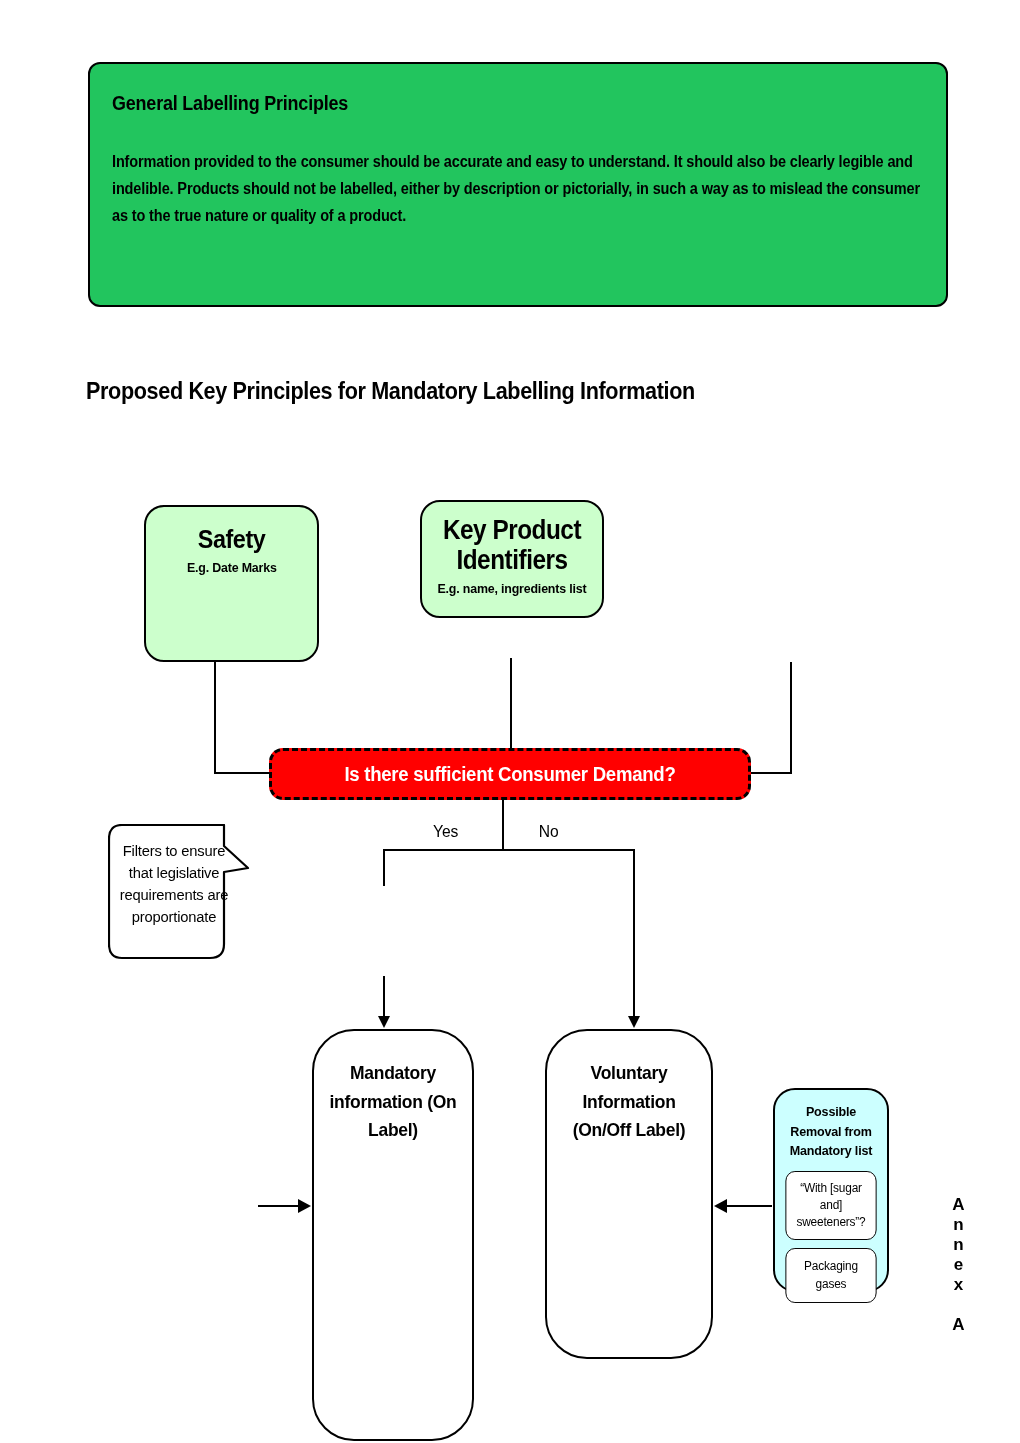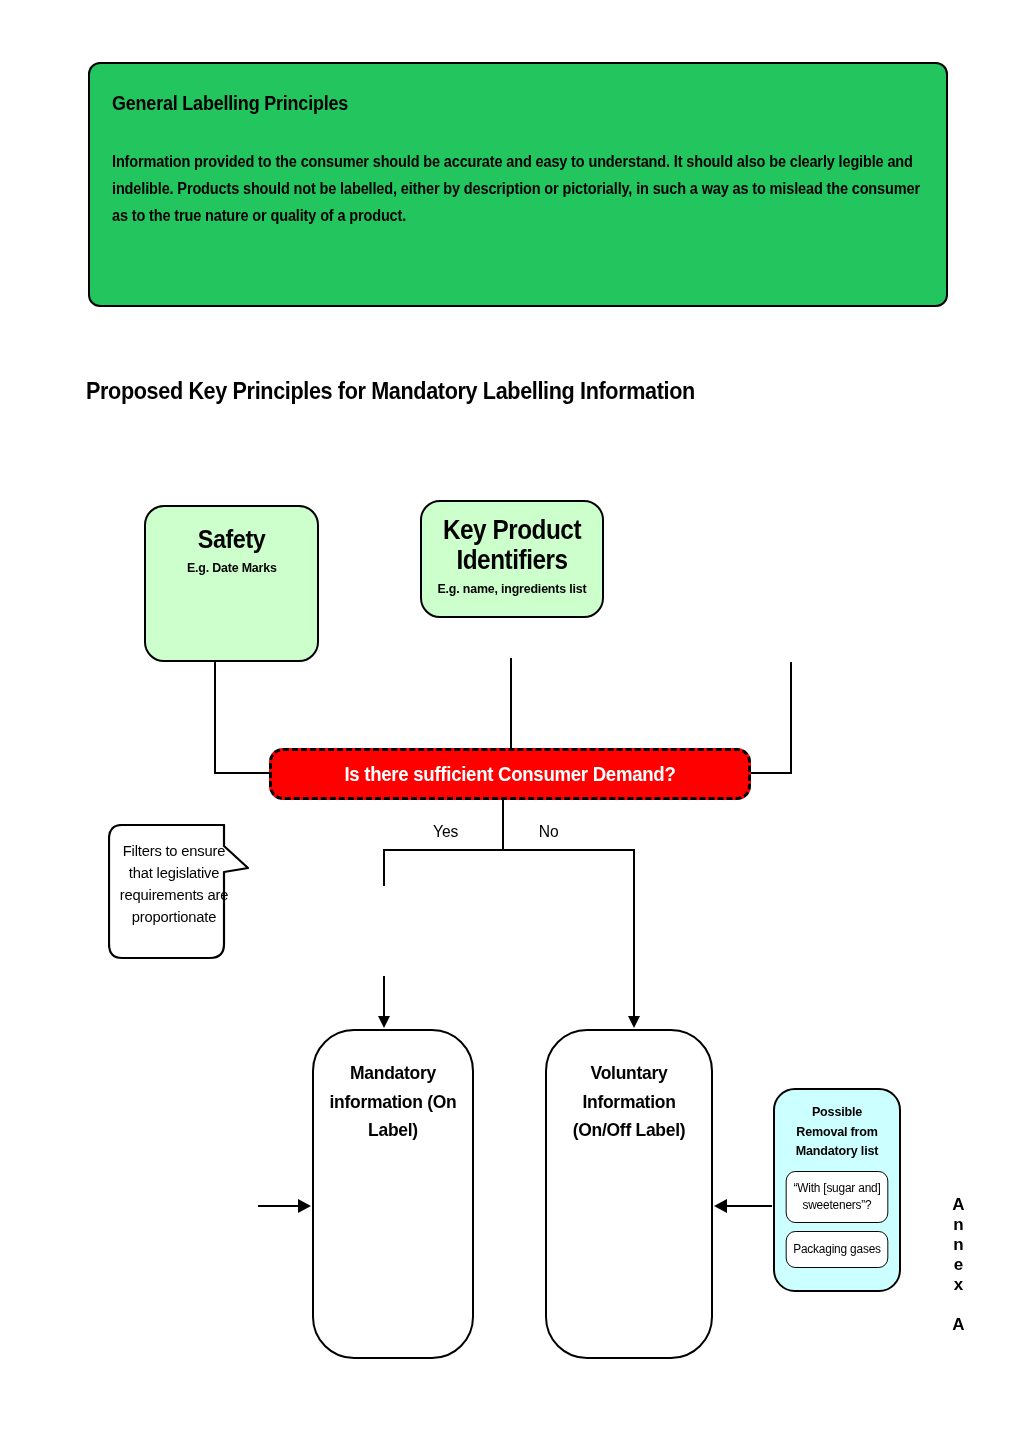--- a/index.html
+++ b/index.html
@@ -184,21 +184,21 @@
   }
   .wb-list li::before {
     content: "\2022";
     position: absolute;
     left: -22px;
     top: -1px;
     font-size: 16px;
   }
   .wb-list li.no-bullet::before { content: ""; }
   .etc-big { font-size: 23px; }
-  #box-mandatory { left: 312px; top: 1029px; width: 162px; height: 330px; }
+  #box-mandatory { left: 312px; top: 1029px; width: 162px; height: 412px; }
   #box-voluntary { left: 545px; top: 1029px; width: 168px; height: 330px; }
 
   
   .cyan-box {
     background: #ccffff;
     border: 2px solid #000000;
     border-radius: 22px;
     padding: 12px 8px 0 8px;
   }
   .cb-title {
@@ -215,21 +215,21 @@
     border-radius: 10px;
     text-align: center;
     font-size: 12.5px;
     line-height: 1.38;
     letter-spacing: -0.2px;
     padding: 8px 4px;
     transform: scaleX(0.95);
   }
   #box-additional { left: 124px; top: 1086px; width: 134px; height: 195px; }
   #box-additional .cb-inner { margin-top: 12px; }
-  #box-removal { left: 773px; top: 1088px; width: 128px; height: 204px; }
+  #box-removal { left: 773px; top: 1088px; width: 116px; height: 204px; }
   #box-removal .cb-inner { margin-top: 10px; }
   #box-removal .cb-inner.second { margin-top: 8px; padding: 9px 4px; }
 
   
   .arrowhead { position: absolute; width: 0; height: 0; }
   .ah-down {
     border-left: 6px solid transparent;
     border-right: 6px solid transparent;
     border-top: 12px solid #000000;
   }

